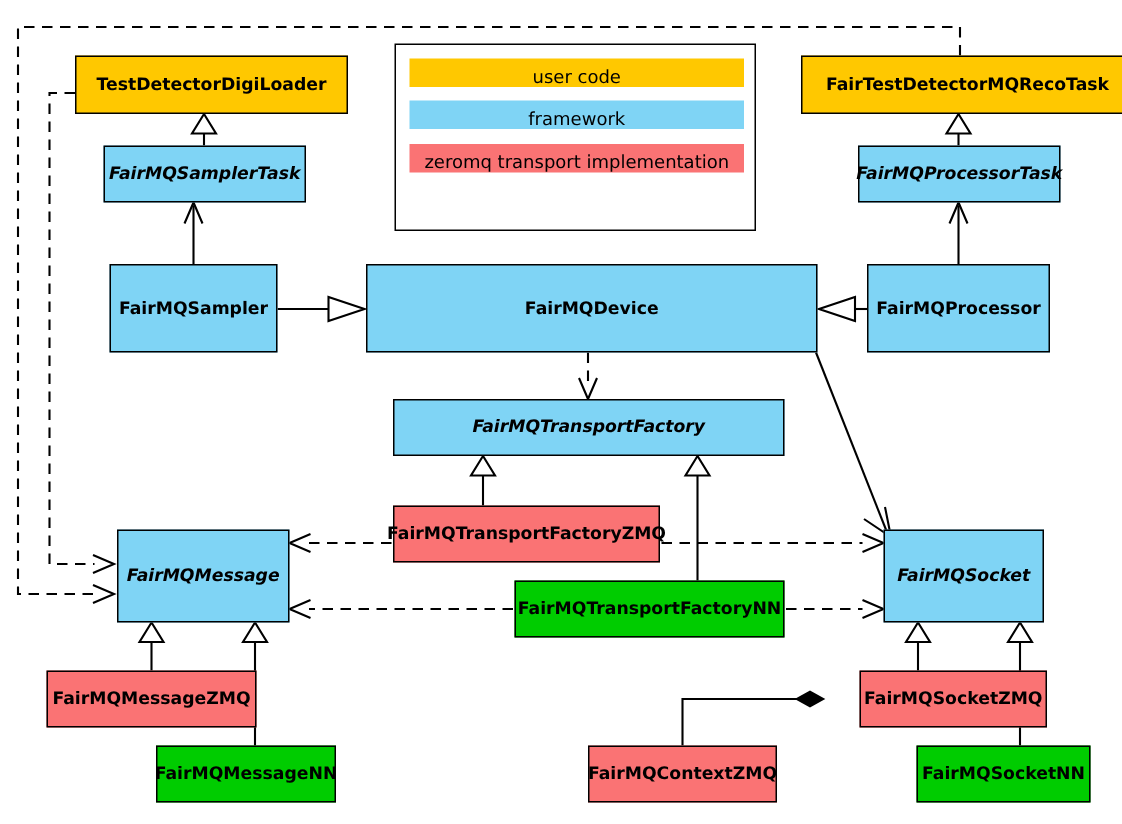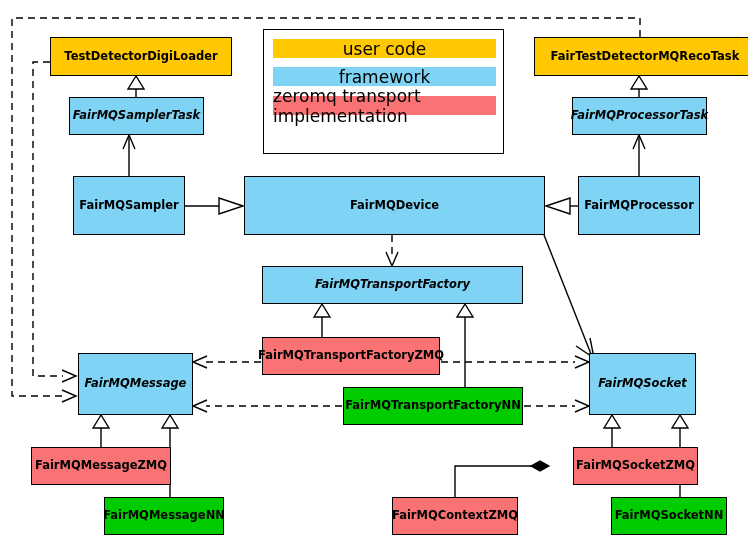--- a/index.html
+++ b/index.html
@@ -44,23 +44,23 @@
     position: absolute;
     box-sizing: border-box;
     border: 1px solid #000000;
     background: #ffffff;
     z-index: 3;
   }
   .legend-swatch {
     position: absolute;
     box-sizing: border-box;
     display: flex;
-    align-items: center;
+    align-items: flex-end;
     justify-content: center;
-    font-size: 17px;
+    font-size: 12px;
     font-weight: normal;
     color: #000000;
   }
 </style>
 </head>
 <body>
 
 <div id="diagram-root">
 
   <svg id="edge-layer" width="748" height="549" viewBox="0 0 748 549" xmlns="http://www.w3.org/2000/svg">

